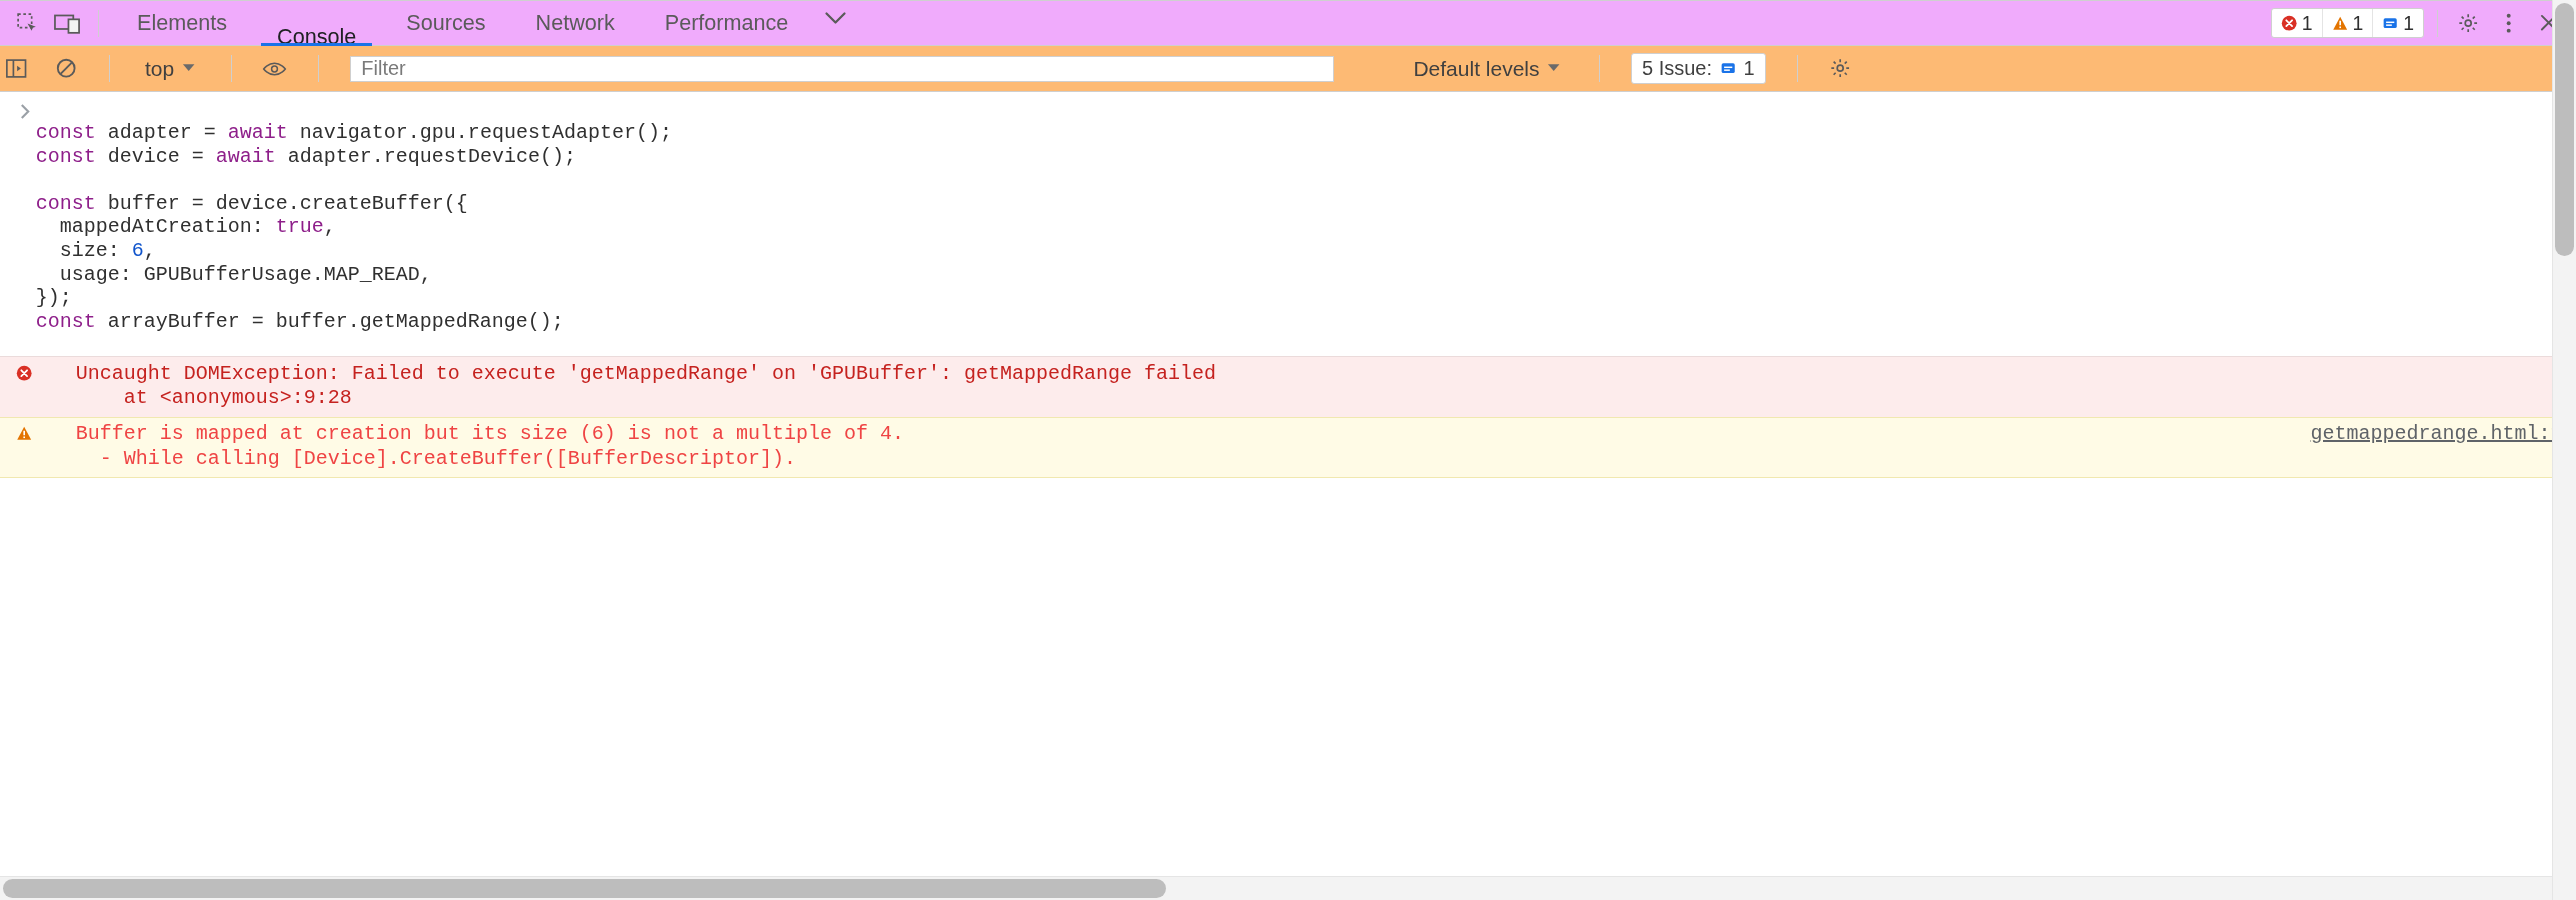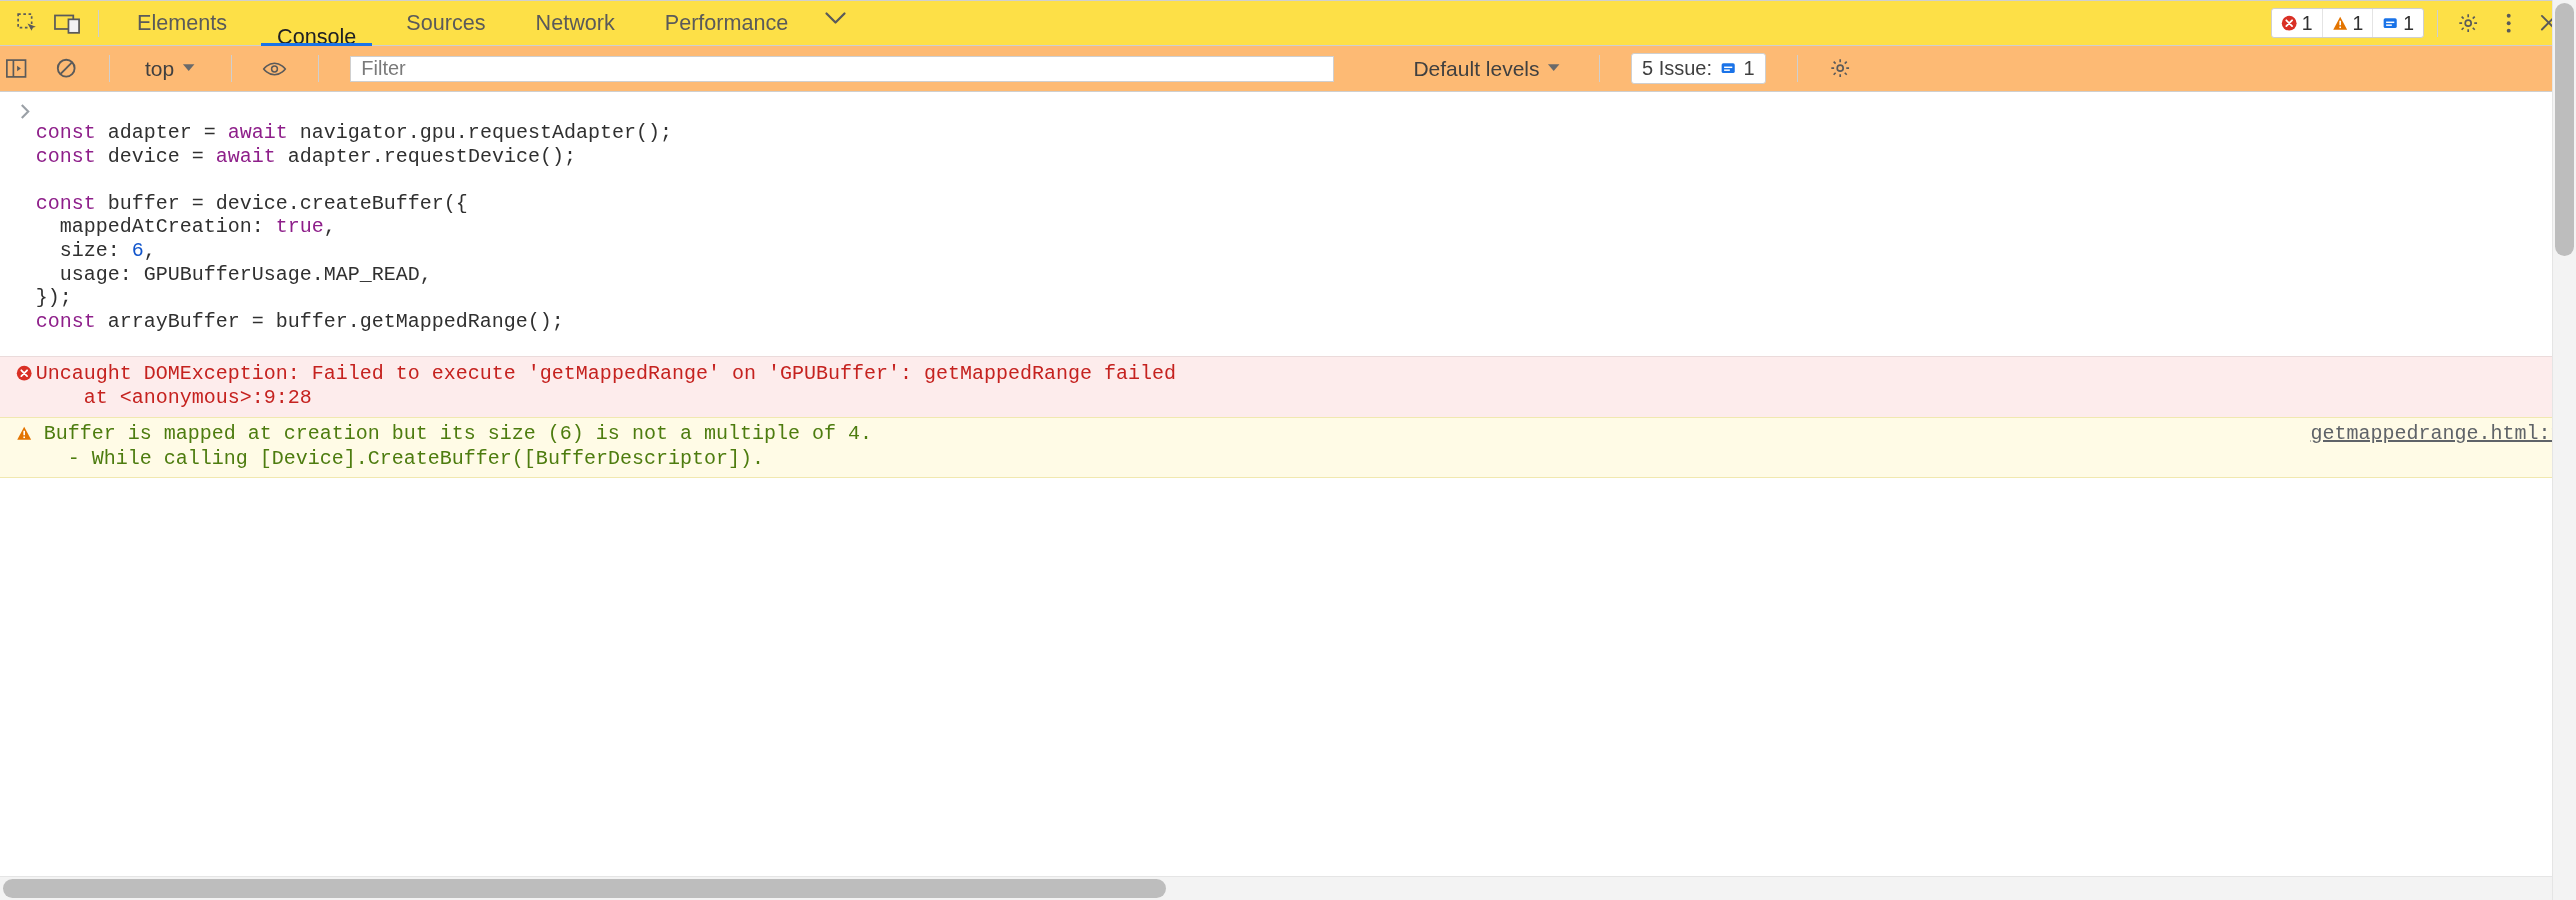--- a/index.html
+++ b/index.html
@@ -12,21 +12,21 @@
     width: 2576px;
   }
   .mono { font-family: Menlo, Consolas, "Courier New", monospace; }
 
   
   .tabbar {
     display: flex; align-items: center;
     height: 46px;
     border-top: 0.7px solid #cfcfcf;
     border-bottom: 0.7px solid #cfcfcf;
-    background: #fde047;
+    background: #f0abfc;
     padding: 0 10.4px;
     gap: 6px;
     position: relative;
   }
   .tabbar .iconbtn {
     display: flex; align-items: center; justify-content: center;
     width: 34px; height: 34px;
     color: #5a5a5a;
   }
   .tabbar .sep {
@@ -112,28 +112,29 @@
     color:#303030;
   }
   .kw { color:#8e1f8a; }   
   .num { color:#1155cc; }
 
   .msg-row {
     display:flex; align-items:flex-start;
     border-top:0.7px solid rgba(0,0,0,0.07);
     padding: 4.5px 13.4px 6px 13.4px;
     font-size:20px;
+    gap:40px;
   }
   .msg-row .micon { width:22.4px; flex:none; padding-top:3px; display:flex; justify-content:center; }
   .msg-row .mtext { flex:1; white-space:pre-wrap; line-height:1.22; }
   .msg-row .msrc { flex:none; color:#5f6368; text-decoration:underline; padding-left:15px; }
   .err-row  { background:#fdecec; color:#c5221f; }
   .err-row .mtext { color:#c5221f; }
   .warn-row { background:#fffbe6; color:#3c4043; border-top:0.7px solid #f1e8b0; border-bottom:0.7px solid #f1e8b0;}
-  .warn-row .mtext { color:#4d7c0f;margin-left:8px; }
+  .warn-row .mtext { color:#ef4444; }
 
   
   .vscroll {
     position: fixed; right:0; top:0; bottom:0; width:24px;
     background:#f3f3f3; border-left:0.7px solid #e5e5e5;
   }
   .vscroll .thumb {
     position:absolute; left:2.2px; right:2.2px; top:3px; height:253px;
     border-radius:12px; background:#bdbdbd;
   }

